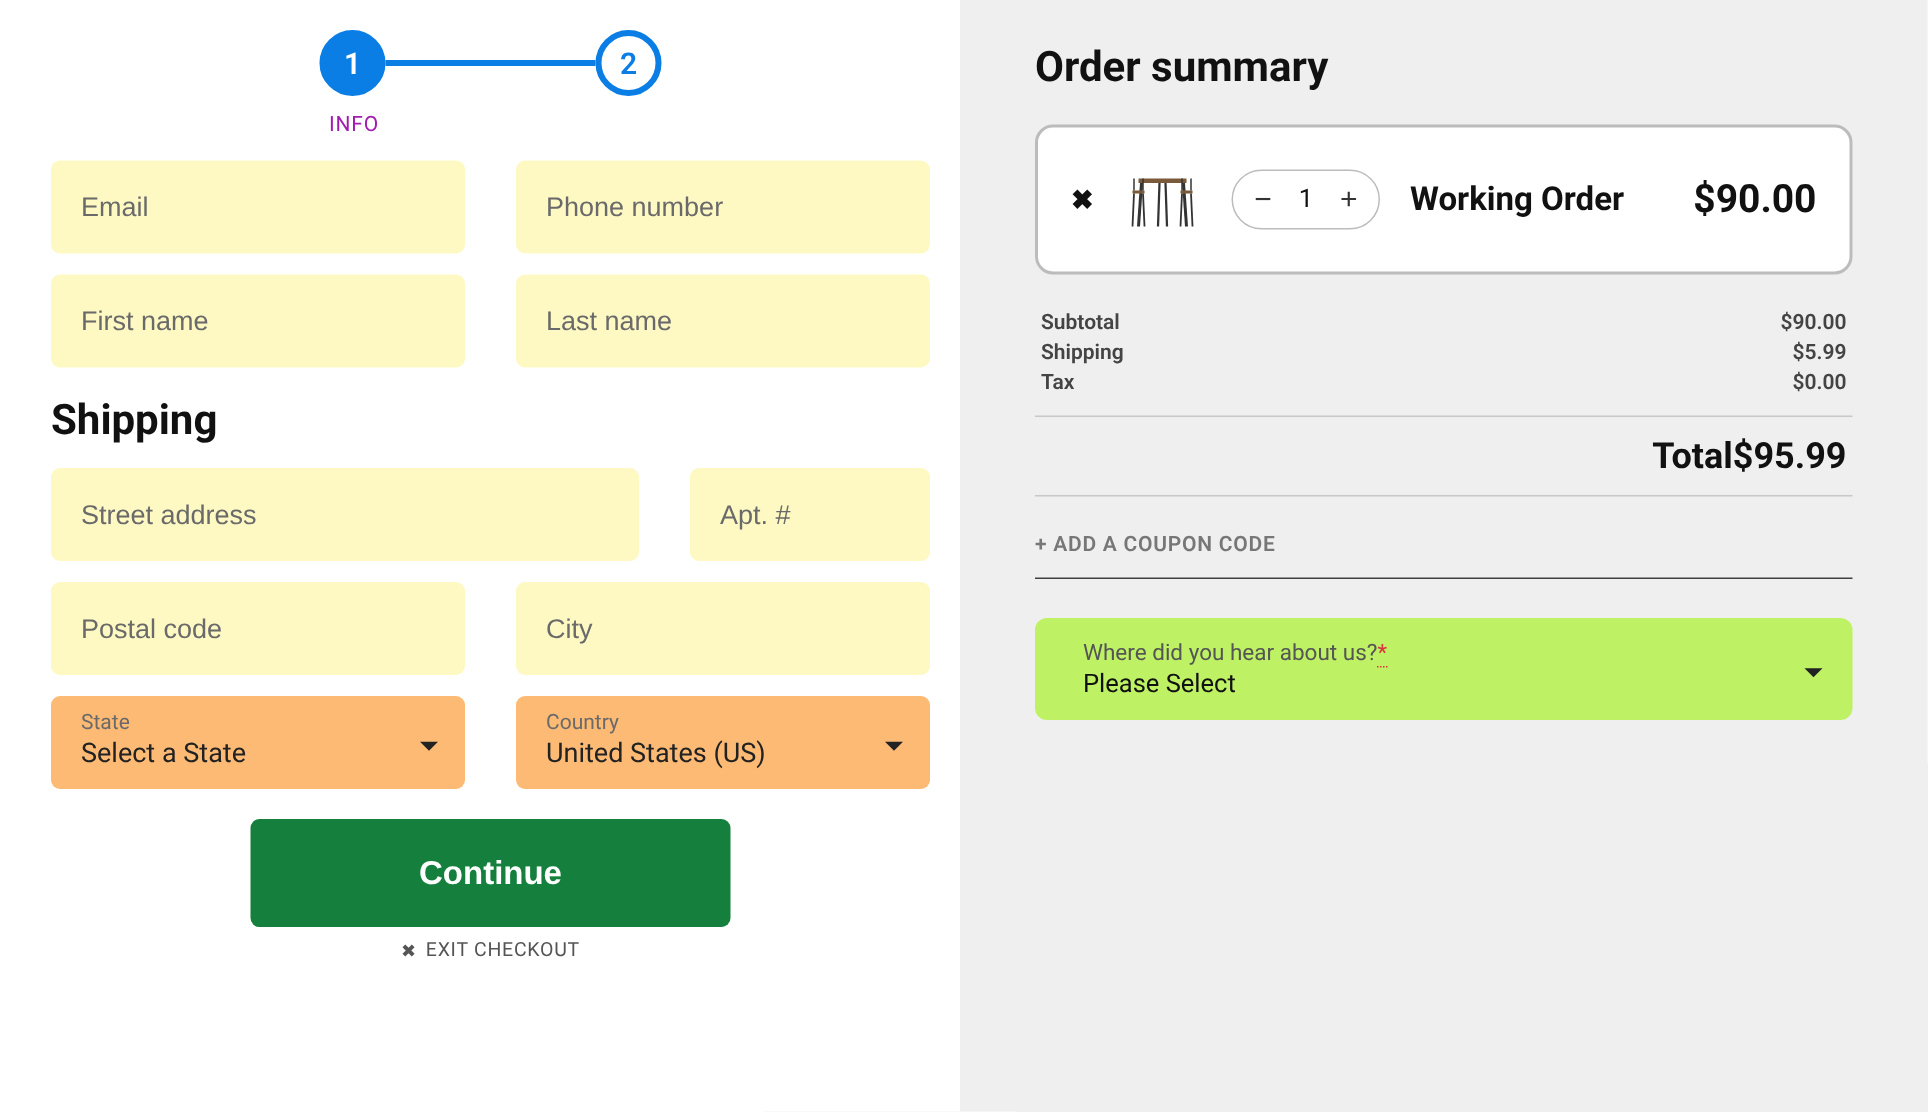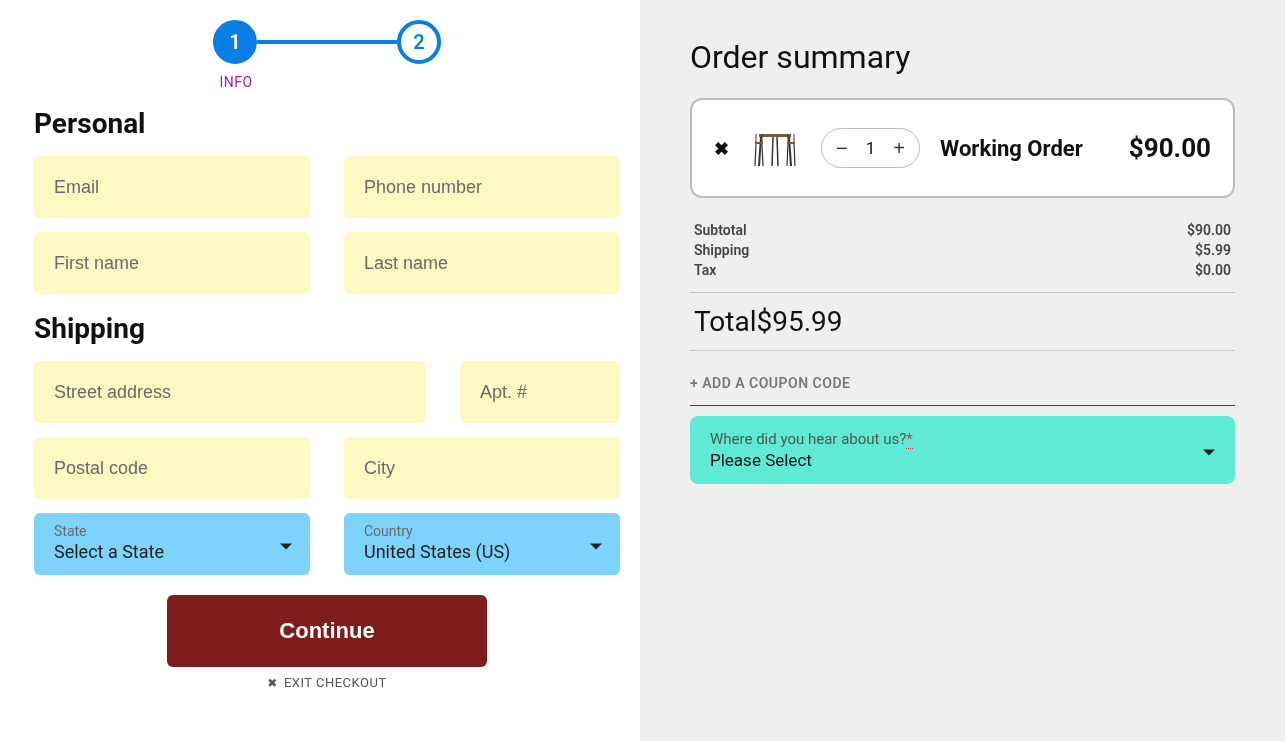--- a/index.html
+++ b/index.html
@@ -96,21 +96,21 @@
     width: 100%;
   }
   .input::placeholder { color: #6a6a6a; }
   .street-row {
     display: grid;
     grid-template-columns: 1fr 160px;
     gap: 34px;
     margin-bottom: 14px;
   }
   .select-wrap {
-    background: #7dd3fc;
+    background: #fdba74;
     border-radius: 6px;
     height: 62px;
     padding: 10px 20px 0 20px;
     position: relative;
     cursor: pointer;
   }
   .select-label {
     font-size: 14px;
     color: #6a6a6a;
   }
@@ -131,43 +131,43 @@
     border-right: 6px solid transparent;
     border-top: 6px solid #222;
     display: inline-block;
   }
 
   .continue-btn {
     display: block;
     margin: 20px auto 8px auto;
     width: 320px;
     height: 72px;
-    background: #7f1d1d;
+    background: #15803d;
     color: #fff;
     border: none;
     border-radius: 6px;
     font-size: 22px;
     font-weight: 700;
     cursor: pointer;
   }
   .exit-link {
     display: flex;
     align-items: center;
     justify-content: center;
     gap: 6px;
     font-size: 13px;
     letter-spacing: 0.5px;
     color: #555;
     cursor: pointer;
   }
   .exit-link .x { font-size: 12px; }
   .summary-title {
-    font-size: 32px;
-    font-weight: 400;
-    margin: 18px 0 22px 0;
+    font-size: 28px;
+    font-weight: 700;
+    margin: 8px 0 22px 0;
   }
   .cart-item {
     background: #fff;
     border: 2px solid #bcbcbc;
     border-radius: 12px;
     padding: 22px 22px;
     display: flex;
     align-items: center;
     gap: 20px;
   }
@@ -227,41 +227,41 @@
   }
   .total-label { font-weight: 600; }
   .total-val { font-weight: 600; }
   .totals-divider {
     height: 1px;
     background: #c8c8c8;
     margin: 12px 0;
   }
   .grand-total-row {
     display: flex;
-    justify-content: flex-start;
-    font-size: 28px;
-    font-weight: 400;
+    justify-content: flex-end;
+    font-size: 24px;
+    font-weight: 700;
     padding: 0 4px;
   }
   .coupon-link {
     margin-top: 18px;
     font-size: 14px;
     font-weight: 600;
     color: #777;
     letter-spacing: 0.5px;
     cursor: pointer;
     border-bottom: 1px solid #404040;
     padding: 6px 4px 14px 0;
   }
 
   .hear-about {
-    background: #5eead4;
+    background: #bef264;
     border-radius: 8px;
-    margin-top: 10px;
-    padding: 14px 20px;
+    margin-top: 26px;
+    padding: 14px 32px;
     position: relative;
     cursor: pointer;
   }
   .hear-label {
     font-size: 15px;
     color: #555;
   }
   .hear-label .req {
     color: #d9333f;
     border-bottom: 1px dotted #d9333f;
@@ -286,21 +286,20 @@
   <div class="left">
     <div class="stepper">
       <div class="step-circle step-active">1</div>
       <div class="step-line"></div>
       <div class="step-circle step-inactive">2</div>
     </div>
     <div class="step-label-row">
       <span class="step-label">INFO</span>
     </div>
 
-    <h2 class="section-title">Personal</h2>
     <div class="form-grid">
       <input class="input" placeholder="Email" style="">
       <input class="input" placeholder="Phone number" style="">
       <input class="input" placeholder="First name" style="">
       <input class="input" placeholder="Last name" style="">
     </div>
 
     <h2 class="section-title">Shipping</h2>
     <div class="street-row">
       <input class="input" placeholder="Street address" style="">

